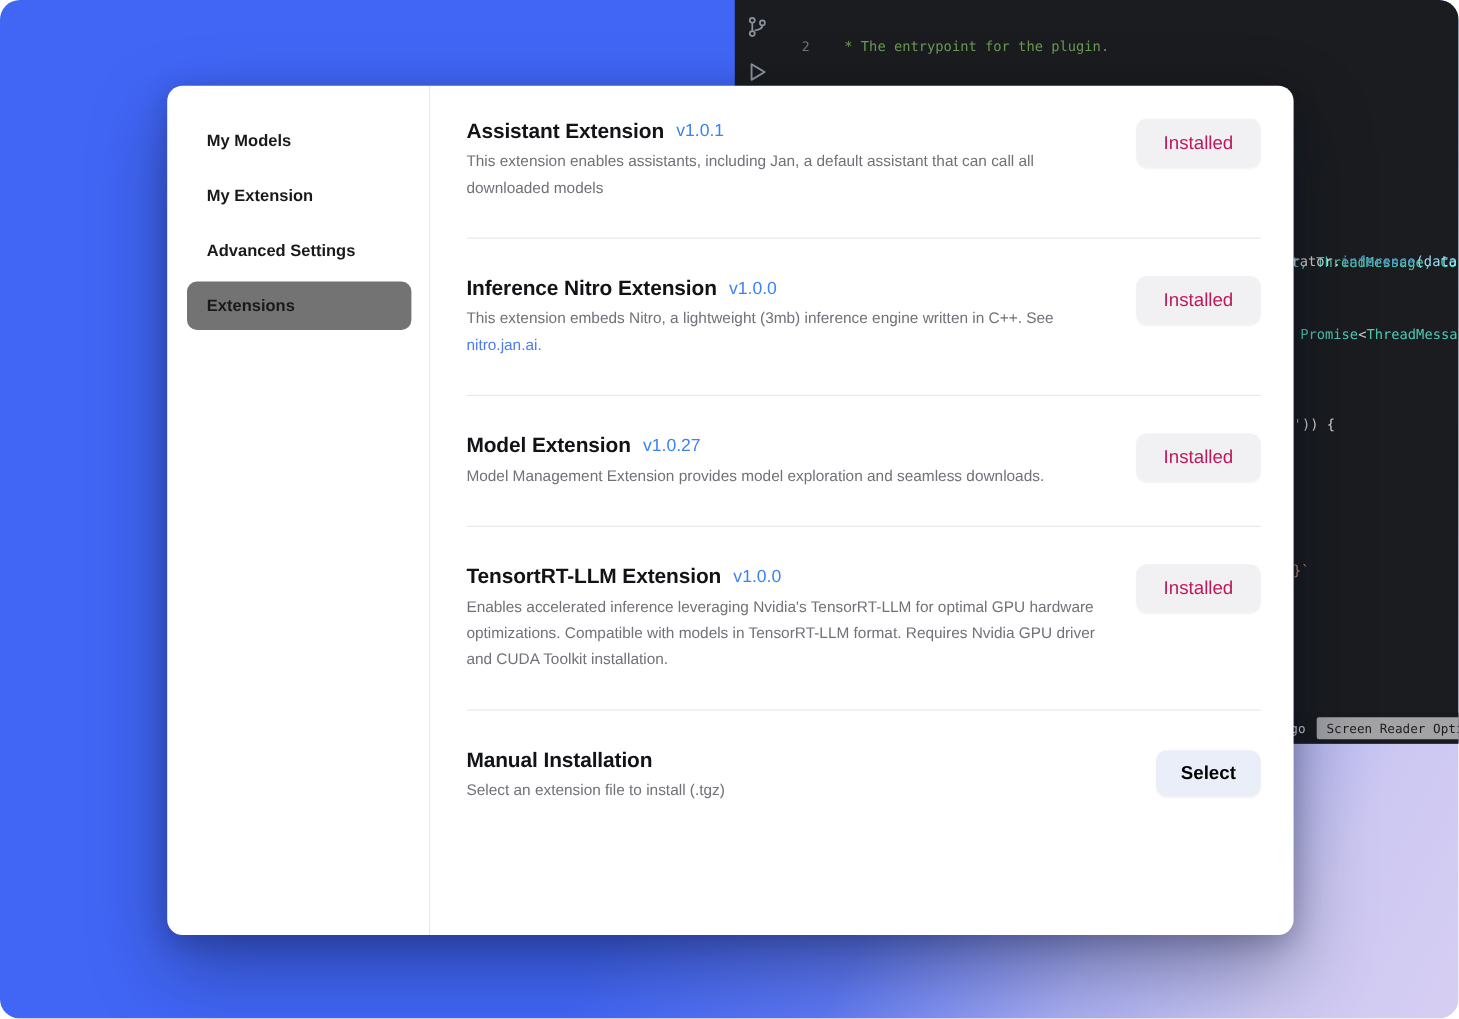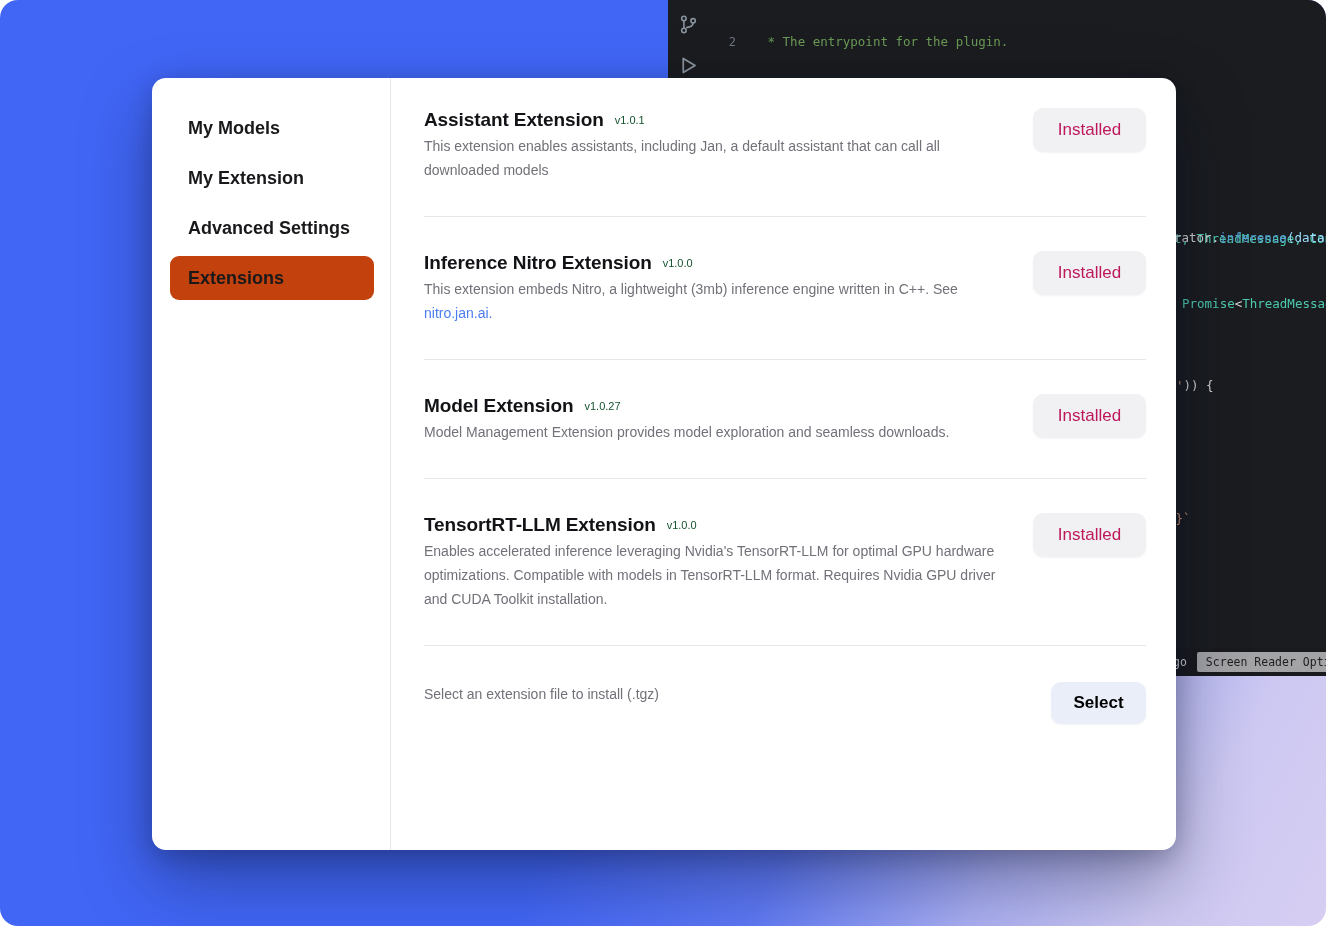--- a/index.html
+++ b/index.html
@@ -54,36 +54,36 @@
 
   
   .card {
     position: absolute; left: 152px; top: 78px; width: 1024px; height: 772px;
     background: #ffffff; border-radius: 14px; display: flex; overflow: hidden;
     box-shadow: 0 30px 70px rgba(10, 15, 40, .38), 0 6px 24px rgba(10, 15, 40, .22);
   }
   .sidebar { width: 239px; border-right: 1px solid #e7e7ea; padding: 28px 16px 0 18px; flex: none; }
   .side-item {
     height: 44px; display: flex; align-items: center; padding: 0 18px;
-    border-radius: 9px; font-weight: 700; font-size: 18px; color: #19191c;
+    border-radius: 9px; font-weight: 700; font-size: 15px; color: #19191c;
     margin-bottom: 6px; cursor: pointer; white-space: nowrap;
   }
-  .side-item.active { background: #c2410c; }
+  .side-item.active { background: #737373; }
 
   .content { flex: 1; padding: 0 30px 0 33px; }
   .ext-row {
     display: flex; justify-content: space-between; align-items: flex-start;
     padding: 34px 0; border-bottom: 1px solid #e7e7ea;
   }
   .ext-row.first { padding-top: 30px; }
   .ext-row.last { border-bottom: none; }
   .ext-text { width: 578px; }
   .title-line { display: flex; align-items: center; gap: 11px; line-height: 24px; }
   .title-line h3 { margin: 0; font-size: 19px; font-weight: 700; color: #121316; letter-spacing: -.1px; }
-  .ver { font-size: 11px; color: #14532d; }
+  .ver { font-size: 16px; color: #3b82f6; }
   .desc { margin: 2px 0 0; font-size: 14px; line-height: 24px; color: #717179; }
   .desc a { color: #4b7cf0; text-decoration: none; cursor: pointer; }
 
   .btn { border: none; border-radius: 10px; font-family: inherit; cursor: pointer; flex: none; }
   .btn.installed {
     width: 113px; height: 44px; background: #f1f1f3; color: #be185d;
     font-size: 17px; font-weight: 500; box-shadow: 0 1px 2px rgba(0,0,0,.05);
   }
   .btn.select {
     width: 95px; height: 42px; background: #e9eef9; color: #000000;
@@ -189,20 +189,23 @@
             <h3>TensortRT-LLM Extension</h3>
             <span class="ver">v1.0.0</span>
           </div>
           <p class="desc">Enables accelerated inference leveraging Nvidia's TensorRT-LLM for optimal GPU hardware optimizations. Compatible with models in TensorRT-LLM format. Requires Nvidia GPU driver and CUDA Toolkit installation.</p>
         </div>
         <button class="btn installed">Installed</button>
       </section>
 
       <section class="ext-row last">
         <div class="ext-text">
+          <div class="title-line">
+            <h3>Manual Installation</h3>
+          </div>
           <p class="desc">Select an extension file to install (.tgz)</p>
         </div>
         <button class="btn select">Select</button>
       </section>
 
     </main>
   </div>
 
 </div>
 

